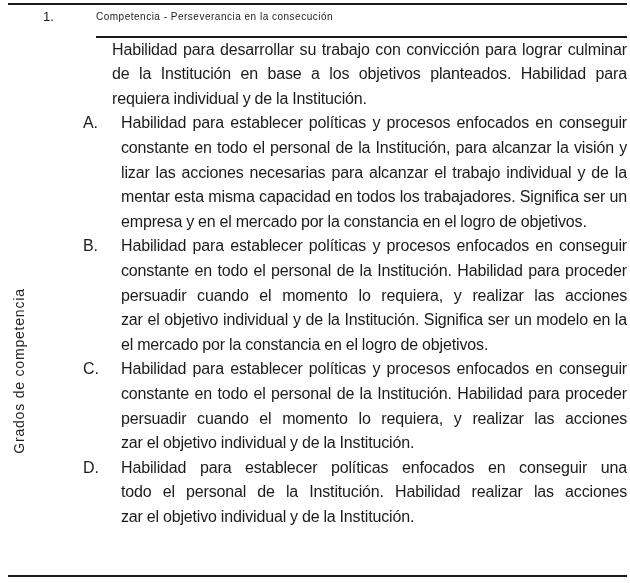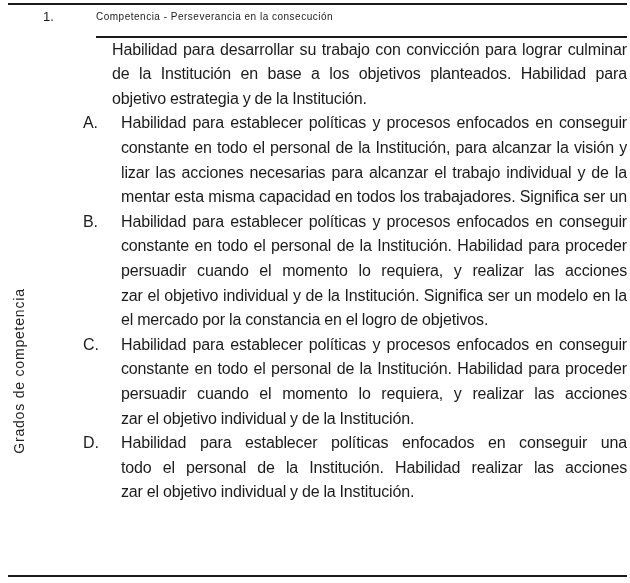--- a/index.html
+++ b/index.html
@@ -63,29 +63,30 @@
   <div class="header-title">Competencia - Perseverancia en la consecución</div>
 
   <div class="rule rule-header"></div>
 
   <div class="side-label">Grados de competencia</div>
 
   <div class="body">
     <div class="para desc">
         <div class="pline">Habilidad para desarrollar su trabajo con convicción para lograr culminar los proyectos</div>
         <div class="pline">de la Institución en base a los objetivos planteados. Habilidad para proceder con volun-</div>
-        <div class="pline last">objetivo estrategia y de la Institución.</div>
+        <div class="pline last">requiera individual y de la Institución.</div>
       </div>
     <div id="grades">
         <div class="para grade">
           <span class="letter">A.</span>
           <div class="pline">Habilidad para establecer políticas y procesos enfocados en conseguir una conducta</div>
           <div class="pline">constante en todo el personal de la Institución, para alcanzar la visión y la estrategia.</div>
           <div class="pline">lizar las acciones necesarias para alcanzar el trabajo individual y de la Institución. Fo-</div>
           <div class="pline">mentar esta misma capacidad en todos los trabajadores. Significa ser un modelo en la</div>
+          <div class="pline last">empresa y en el mercado por la constancia en el logro de objetivos.</div>
         </div>
         <div class="para grade">
           <span class="letter">B.</span>
           <div class="pline">Habilidad para establecer políticas y procesos enfocados en conseguir una conducta</div>
           <div class="pline">constante en todo el personal de la Institución. Habilidad para proceder con voluntad,</div>
           <div class="pline">persuadir cuando el momento lo requiera, y realizar las acciones necearías para alcan-</div>
           <div class="pline">zar el objetivo individual y de la Institución. Significa ser un modelo en la Institución y en</div>
           <div class="pline last">el mercado por la constancia en el logro de objetivos.</div>
         </div>
         <div class="para grade">

